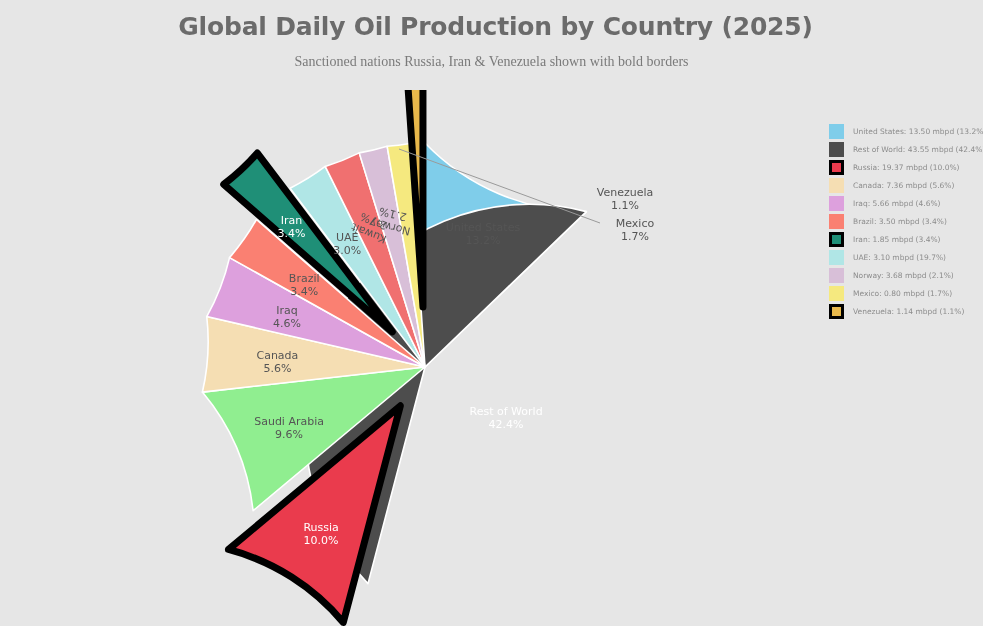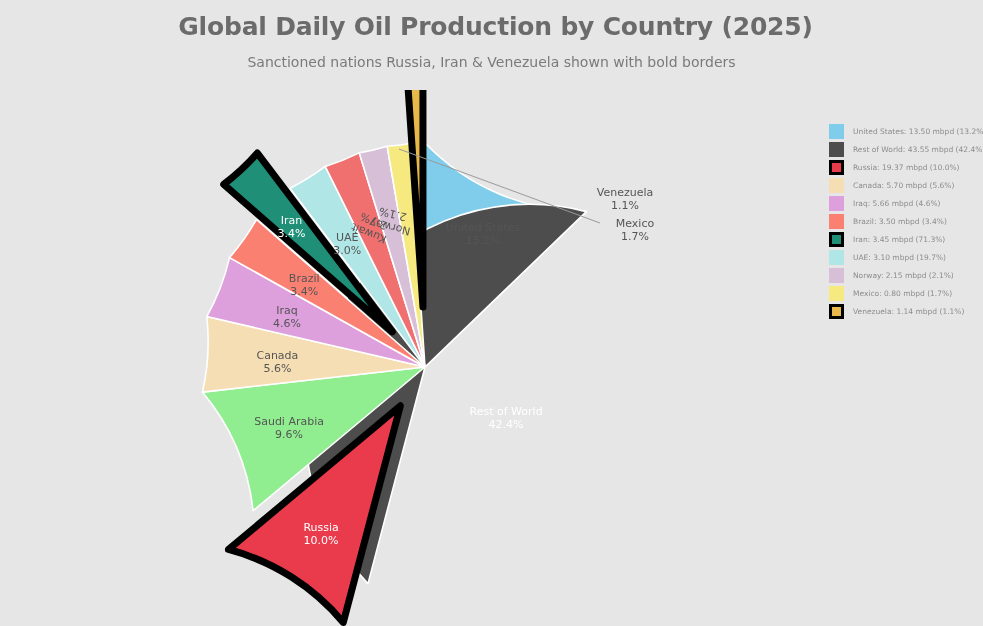--- a/index.html
+++ b/index.html
@@ -33,20 +33,21 @@
   }
   .subtitle {
     position: absolute;
     left: 0;
     top: 54px;
     width: 983px;
     text-align: center;
     font-size: 14px;
     font-weight: normal;
     color: #7a7a7a;
+    font-family: Liberation Serif, serif;
   }
   #pie-area {
     position: absolute;
     left: 0px;
     top: 90px;
     width: 820px;
     height: 536px;
   }
   #pie-svg {
     display: block;
@@ -136,41 +137,41 @@
       <div class="legend-row">
         <div class="legend-swatch" style="background: rgb(77, 77, 77); border: 1px solid rgb(77, 77, 77);"></div>
         <div class="legend-text">Rest of World: 43.55 mbpd (42.4%)</div>
       </div>
       <div class="legend-row">
         <div class="legend-swatch" style="background: rgb(234, 59, 77); border: 3px solid rgb(0, 0, 0);"></div>
         <div class="legend-text">Russia: 19.37 mbpd (10.0%)</div>
       </div>
       <div class="legend-row">
         <div class="legend-swatch" style="background: rgb(245, 222, 179); border: 1px solid rgb(245, 222, 179);"></div>
-        <div class="legend-text">Canada: 5.70 mbpd (5.6%)</div>
+        <div class="legend-text">Canada: 7.36 mbpd (5.6%)</div>
       </div>
       <div class="legend-row">
         <div class="legend-swatch" style="background: rgb(221, 160, 221); border: 1px solid rgb(221, 160, 221);"></div>
         <div class="legend-text">Iraq: 5.66 mbpd (4.6%)</div>
       </div>
       <div class="legend-row">
         <div class="legend-swatch" style="background: rgb(250, 128, 114); border: 1px solid rgb(250, 128, 114);"></div>
         <div class="legend-text">Brazil: 3.50 mbpd (3.4%)</div>
       </div>
       <div class="legend-row">
         <div class="legend-swatch" style="background: rgb(31, 143, 119); border: 3px solid rgb(0, 0, 0);"></div>
-        <div class="legend-text">Iran: 3.45 mbpd (71.3%)</div>
+        <div class="legend-text">Iran: 1.85 mbpd (3.4%)</div>
       </div>
       <div class="legend-row">
         <div class="legend-swatch" style="background: rgb(176, 230, 230); border: 1px solid rgb(176, 230, 230);"></div>
         <div class="legend-text">UAE: 3.10 mbpd (19.7%)</div>
       </div>
       <div class="legend-row">
         <div class="legend-swatch" style="background: rgb(216, 191, 216); border: 1px solid rgb(216, 191, 216);"></div>
-        <div class="legend-text">Norway: 2.15 mbpd (2.1%)</div>
+        <div class="legend-text">Norway: 3.68 mbpd (2.1%)</div>
       </div>
       <div class="legend-row">
         <div class="legend-swatch" style="background: rgb(245, 233, 127); border: 1px solid rgb(245, 233, 127);"></div>
         <div class="legend-text">Mexico: 0.80 mbpd (1.7%)</div>
       </div>
       <div class="legend-row">
         <div class="legend-swatch" style="background: rgb(232, 184, 75); border: 3px solid rgb(0, 0, 0);"></div>
         <div class="legend-text">Venezuela: 1.14 mbpd (1.1%)</div>
       </div>
     </div>

